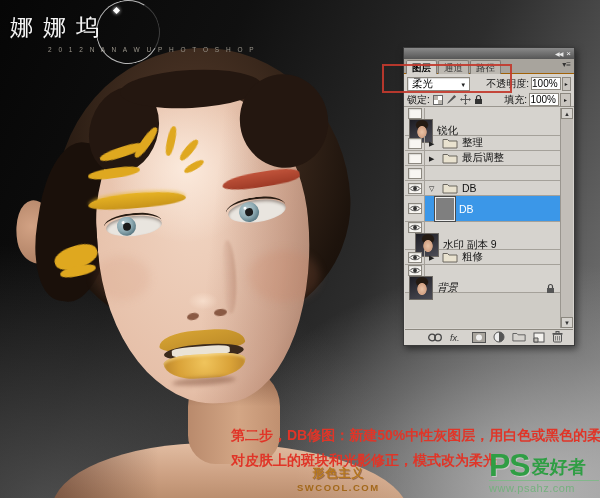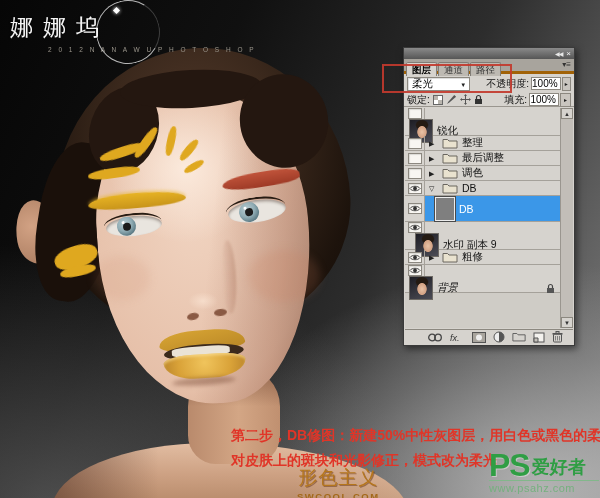--- a/index.html
+++ b/index.html
@@ -82,35 +82,35 @@
   .wm-top .t{font-family:"DejaVu Serif","Liberation Serif",serif;font-size:23px;letter-spacing:10px;
     text-shadow:0 0 2px rgba(0,0,0,.6);}
   .wm-arc{position:absolute;left:86px;top:-12px;width:62px;height:62px;border:1.5px solid rgba(255,255,255,.7);
     border-radius:50%;transform:rotate(-14deg);border-right-color:rgba(255,255,255,.2);}
   .wm-spark{position:absolute;left:104px;top:-4px;width:5px;height:5px;background:#fff;transform:rotate(45deg);box-shadow:0 0 4px #fff;}
   .wm-top .s{margin-top:3px;margin-left:38px;font-size:6.5px;letter-spacing:2.5px;color:#9a958b;}
 
   
   .caption{left:231px;top:423px;width:366px;z-index:12;color:#e03528;font-size:14px;font-weight:600;line-height:25px;white-space:nowrap;}
   .wm-swcool{left:297px;top:465px;z-index:12;text-align:center;color:#b5761c;}
-  .wm-swcool .t{font-size:19px;font-weight:normal;letter-spacing:1px;text-shadow:1px 1px 0 rgba(90,40,10,.45);}
+  .wm-swcool .t{font-size:12px;font-weight:bold;letter-spacing:1px;text-shadow:1px 1px 0 rgba(90,40,10,.45);}
   .wm-swcool .s{font-size:9.5px;font-weight:bold;letter-spacing:1.5px;color:#a3681a;}
   .wm-ps{left:489px;top:452px;z-index:12;width:110px;color:#2f9e44;}
   .wm-ps .row{display:flex;align-items:flex-end;gap:2px;}
   .wm-ps .logo{font-size:32px;font-weight:bold;line-height:26px;letter-spacing:-1px;text-shadow:1px 1px 0 rgba(255,255,255,.4);}
   .wm-ps .nm{font-size:18px;font-weight:bold;line-height:22px;}
   .wm-ps .url{margin-top:2px;font-size:11px;color:#76b07f;border-top:1px solid #82b78b;padding-top:1px;letter-spacing:.5px;}
 
   
   .panel{left:403px;top:47px;width:170px;height:297px;background:#d6d3ce;border:1px solid #3a3a3a;
     box-shadow:2px 3px 7px rgba(0,0,0,.5);z-index:30;}
   .titlebar{height:11px;background:linear-gradient(#8a8a8a,#565656);display:flex;justify-content:flex-end;align-items:center;gap:4px;padding-right:3px;}
   .tb-collapse{color:#e8e8e8;font-size:6px;line-height:1;letter-spacing:-1px;cursor:default;}
   .tb-close{color:#f2f2f2;font-size:8px;line-height:1;}
-  .tabs-row{height:15px;background:#a8a49d;display:flex;align-items:flex-start;padding-left:2px;border-bottom:3px solid #a16207;position:relative;box-sizing:border-box;}
+  .tabs-row{height:15px;background:#a8a49d;display:flex;align-items:center;padding-left:2px;border-bottom:1px solid #a16207;position:relative;box-sizing:border-box;}
   .tab{font-size:9.5px;padding:1px 5px;background:#bdb9b2;border:1px solid #817d76;border-bottom:none;margin-right:1px;color:#333;border-radius:2px 2px 0 0;line-height:11px;}
   .tab.active{background:#d6d3ce;color:#000;font-weight:bold;}
   .panel-menu{position:absolute;right:3px;top:2px;font-size:8px;color:#333;line-height:1;}
   .panel-menu::before{content:"▾≡";}
   .ctrl-row1{height:19px;display:flex;align-items:center;padding:0 3px;}
   .dropdown{width:76px;height:14px;background:#fff;border:1px solid #8c8880;box-shadow:inset 1px 1px 1px rgba(0,0,0,.15);
     display:flex;align-items:center;font-size:10.5px;color:#000;padding-left:4px;position:relative;box-sizing:border-box;}
   .dropdown::after{content:"▼";font-size:6px;position:absolute;right:3px;top:4px;color:#222;}
   .small-label{font-size:10px;color:#111;white-space:nowrap;}
   .ml{margin-left:16px;}
@@ -321,29 +321,20 @@
                 <path d="M1 10 V1.5 H5.5 L7 3 H15 V10 Z" fill="#e9e2cf" stroke="#6a665f"></path>
               </svg>
             </span>
             <span class="name">最后调整</span>
           </div>
         </div>
         <div class="layer-row kind-group">
           <div class="eye-cell">
             <span class="eye-box"></span>
           </div>
-          <div class="row-body">
-            <span class="tri">▶</span>
-            <span class="foldi">
-              <svg width="16" height="11" viewBox="0 0 16 11">
-                <path d="M1 10 V1.5 H5.5 L7 3 H15 V10 Z" fill="#e9e2cf" stroke="#6a665f"></path>
-              </svg>
-            </span>
-            <span class="name">调色</span>
-          </div>
         </div>
         <div class="layer-row kind-group">
           <div class="eye-cell">
             <span class="eye-box">
               <svg width="14" height="9" viewBox="0 0 14 9">
                 <path d="M1 4.5 C3.5 1 10.5 1 13 4.5 C10.5 8 3.5 8 1 4.5 Z" fill="#f5f3ef" stroke="#333"></path>
                 <circle cx="7" cy="4.5" r="2.2" fill="#333"></circle>
               </svg>
             </span>
           </div>

